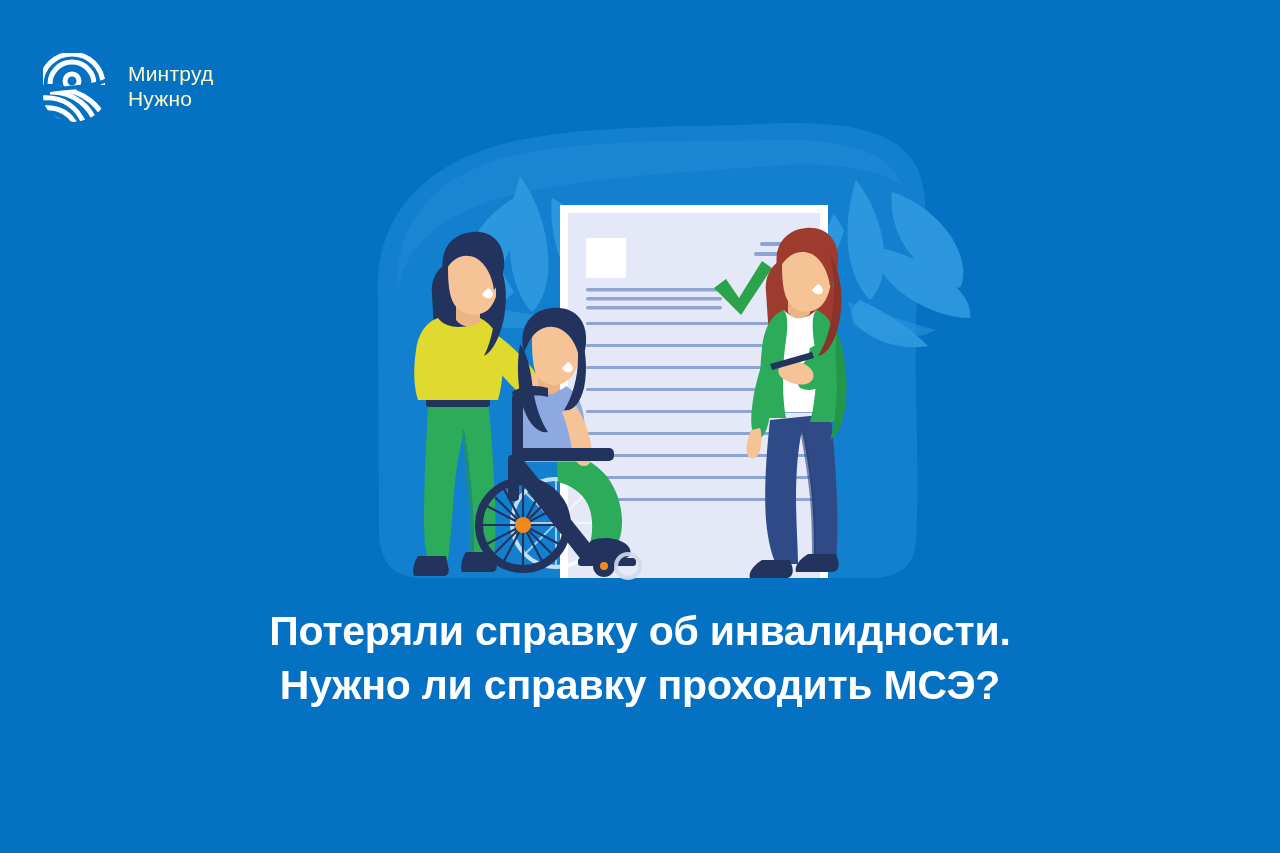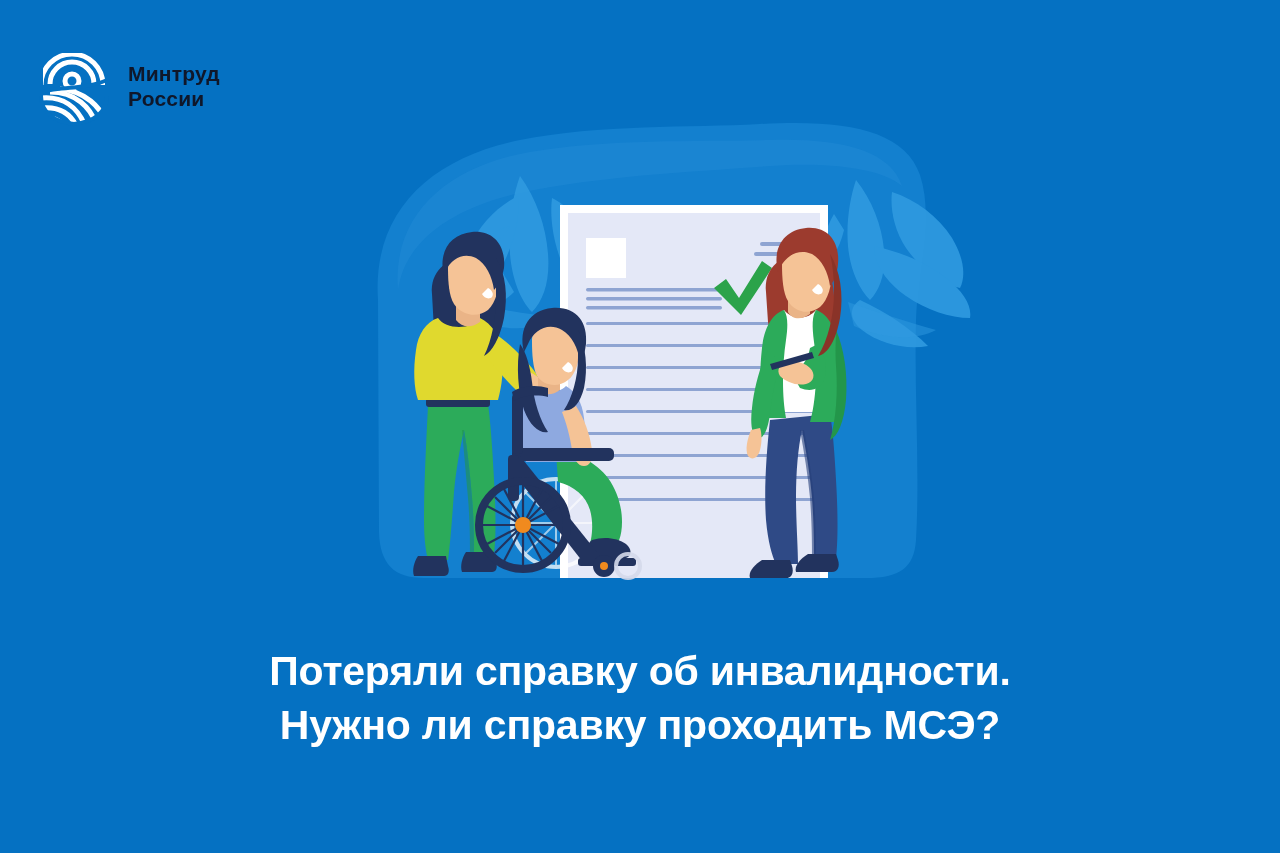--- a/index.html
+++ b/index.html
@@ -23,23 +23,23 @@
     position: absolute;
     left: 38px;
     top: 38px;
     display: flex;
     align-items: center;
     gap: 18px;
     z-index: 40;
   }
   #logo-mark { width: 72px; height: 78px; display: block; }
   #logo-text {
-    color: #0f172a;
+    color: #fef9c3;
     font-size: 21px;
-    font-weight: bold;
+    font-weight: normal;
     line-height: 1.16;
     letter-spacing: 0.2px;
     white-space: pre-line;
   }
   #logo-text .l2 { display: block; }
 
   
   #illustration {
     position: absolute;
     left: 0;
@@ -56,21 +56,20 @@
     left: 0;
     top: 604px;
     width: 1280px;
     text-align: center;
     color: #ffffff;
     font-size: 41px;
     font-weight: bold;
     line-height: 1.32;
     letter-spacing: -0.2px;
     z-index: 30;
-    margin-top: 40px;
   }
   #headline .hl-line { display: block; white-space: nowrap; }
 </style>
 </head>
 <body>
 
 <div id="poster">
 
   <div id="illustration">
     <svg viewBox="0 0 1280 620" xmlns="http://www.w3.org/2000/svg">
@@ -348,21 +347,21 @@
           <path d="M 22 41 C 46 43 64 58 70 80"></path>
           <path d="M 3 70 C 16 68 26 74 30 84"></path>
         </g>
 
         <path d="M 3 46 C 26 40 46 44 69 34 L 69 30 C 46 40 26 36 3 42 Z" fill="#0571c2"></path>
       </g>
       <path d="M 3 3 L 69 3 L 69 48 C 69 64 56 74 36 76 C 16 74 3 64 3 48 Z" fill="none" stroke="#0571c2" stroke-width="4"></path>
     </svg>
     <div id="logo-text">
       <span>Минтруд</span>
-      <span class="l2">России</span>
+      <span class="l2">Нужно</span>
     </div>
   </div>
 
   <div id="headline">
     <span class="hl-line">Потеряли справку об инвалидности.</span>
     <span class="hl-line">Нужно ли справку проходить МСЭ?</span>
   </div>
 
 </div>
 

